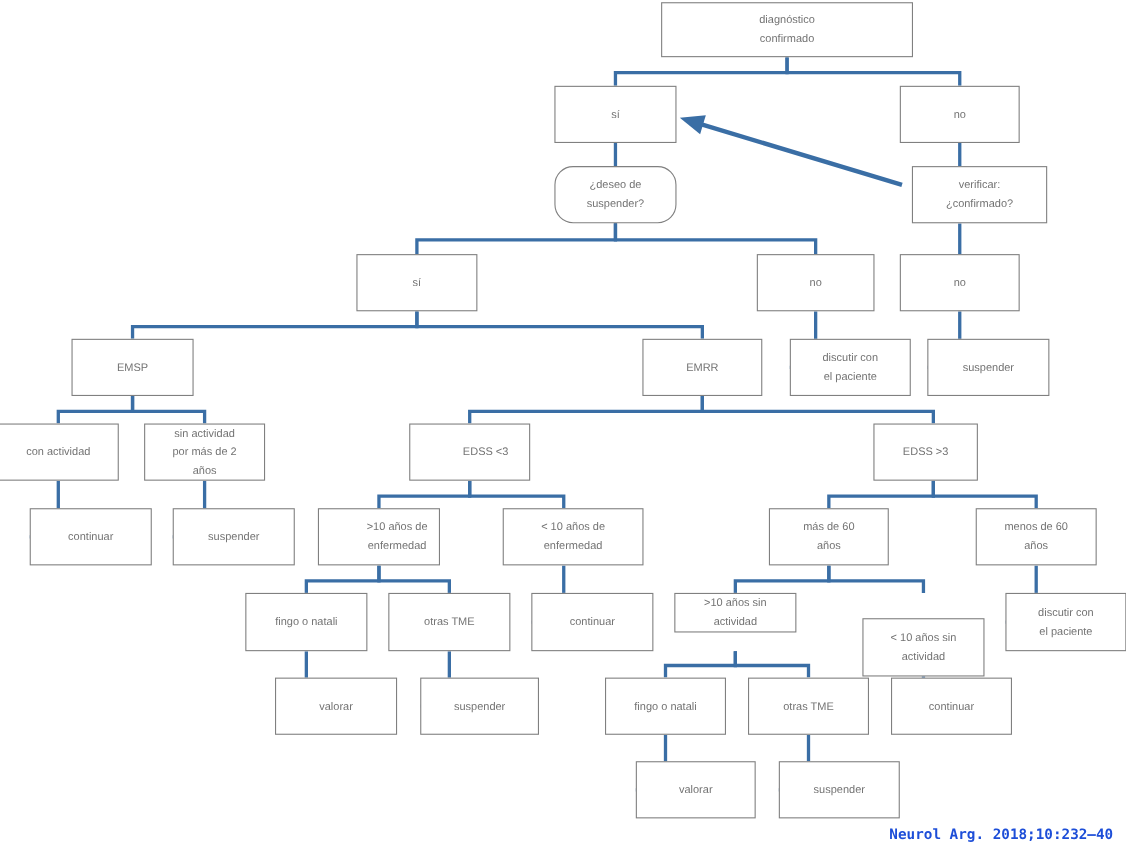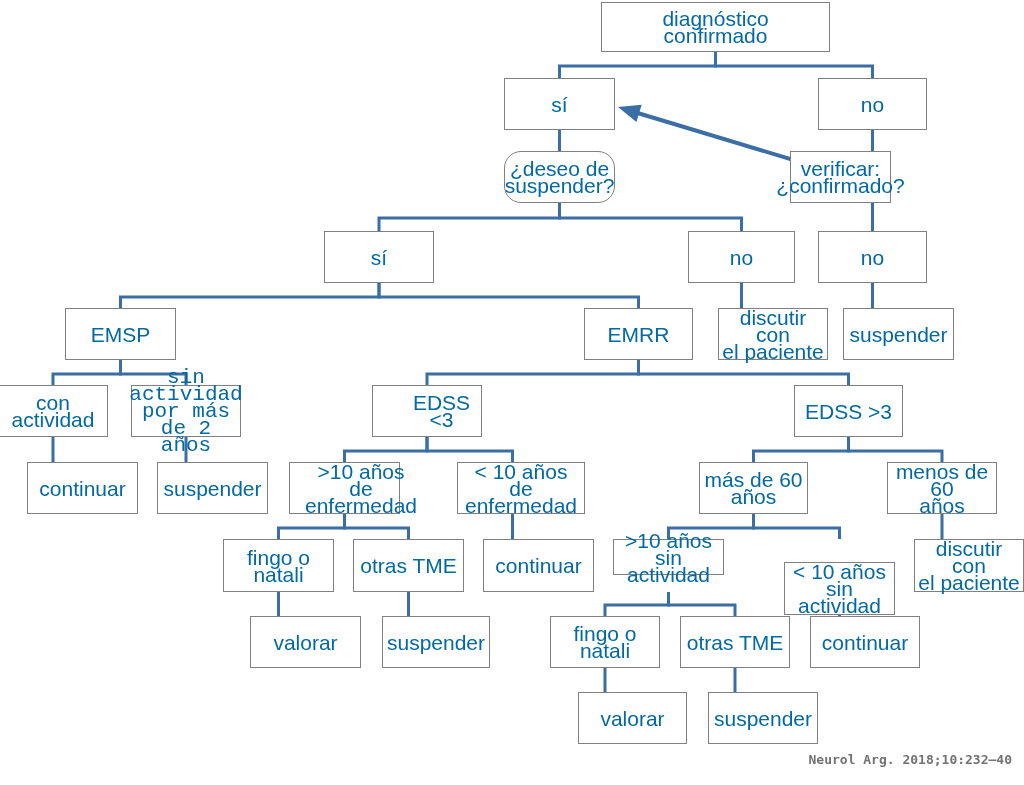--- a/index.html
+++ b/index.html
@@ -17,22 +17,22 @@
   }
   .node {
     position: absolute;
     box-sizing: border-box;
     border: 1px solid #808080;
     background: #ffffff;
     display: flex;
     align-items: center;
     justify-content: center;
     text-align: center;
-    color: #0369a1;
-    font-size: 21px;
+    color: #737373;
+    font-size: 10px;
     line-height: 17px;
     font-family: "Liberation Sans", sans-serif;
     z-index: 3;
     white-space: pre-line;
     padding: 0 3px;
   }
   #edges {
     position: absolute;
     left: 0;
     top: 0;
@@ -40,21 +40,21 @@
     height: 785px;
     z-index: 1;
   }
   #citation {
     position: absolute;
     right: 12px;
     bottom: 18px;
     font-family: "DejaVu Sans Mono", monospace;
     font-size: 13px;
     font-weight: bold;
-    color: #737373;
+    color: #1d4ed8;
     letter-spacing: 0px;
     z-index: 5;
   }
 </style>
 </head>
 <body>
 
 <div id="canvas">
   <svg id="edges" viewBox="0 0 1024 785">
       <polyline points="715.5,52 715.5,66 559.5,66 559.5,78" fill="none" stroke="#3a6ea5" stroke-width="3" stroke-linejoin="miter" stroke-linecap="butt"></polyline>
@@ -94,36 +94,36 @@
       <polyline points="605,668 605,718 578,718" fill="none" stroke="#3a6ea5" stroke-width="3" stroke-linejoin="miter" stroke-linecap="butt"></polyline>
       <polyline points="735,668 735,718 708,718" fill="none" stroke="#3a6ea5" stroke-width="3" stroke-linejoin="miter" stroke-linecap="butt"></polyline>
     </svg>
   <div id="nodes-layer">
       <div class="node" style="left: 601px; top: 2px; width: 229px; height: 50px;">diagnóstico
 confirmado</div>
       <div class="node" style="left: 504px; top: 78px; width: 111px; height: 52px;">sí</div>
       <div class="node" style="left: 818px; top: 78px; width: 109px; height: 52px;">no</div>
       <div class="node" style="left: 504px; top: 151px; width: 111px; height: 52px; border-radius: 17px;">¿deseo de
 suspender?</div>
-      <div class="node" style="left: 790px; top: 151px; width: 101px; height: 52px;">verificar:
+      <div class="node" style="left: 829px; top: 151px; width: 123px; height: 52px;">verificar:
 ¿confirmado?</div>
       <div class="node" style="left: 324px; top: 231px; width: 110px; height: 52px;">sí</div>
       <div class="node" style="left: 688px; top: 231px; width: 107px; height: 52px;">no</div>
       <div class="node" style="left: 818px; top: 231px; width: 109px; height: 52px;">no</div>
       <div class="node" style="left: 65px; top: 308px; width: 111px; height: 52px;">EMSP</div>
       <div class="node" style="left: 584px; top: 308px; width: 109px; height: 52px;">EMRR</div>
       <div class="node" style="left: 718px; top: 308px; width: 110px; height: 52px;">discutir con
 el paciente</div>
       <div class="node" style="left: 843px; top: 308px; width: 111px; height: 52px;">suspender</div>
       <div class="node" style="left: -2px; top: 385px; width: 110px; height: 52px;">con actividad</div>
-      <div class="node" style="left: 131px; top: 385px; width: 110px; height: 52px; font-family: Liberation Mono, monospace;">sin actividad
+      <div class="node" style="left: 131px; top: 385px; width: 110px; height: 52px;">sin actividad
 por más de 2
 años</div>
       <div class="node" style="left: 372px; top: 385px; width: 110px; height: 52px; padding-left: 32px;">EDSS &lt;3</div>
-      <div class="node" style="left: 794px; top: 385px; width: 109px; height: 52px;">EDSS &gt;3</div>
+      <div class="node" style="left: 794px; top: 385px; width: 95px; height: 52px;">EDSS &gt;3</div>
       <div class="node" style="left: 27px; top: 462px; width: 111px; height: 52px;">continuar</div>
       <div class="node" style="left: 157px; top: 462px; width: 111px; height: 52px;">suspender</div>
       <div class="node" style="left: 289px; top: 462px; width: 111px; height: 52px; padding-left: 36px;">&gt;10 años de
 enfermedad</div>
       <div class="node" style="left: 457px; top: 462px; width: 128px; height: 52px;">&lt; 10 años de
 enfermedad</div>
       <div class="node" style="left: 699px; top: 462px; width: 109px; height: 52px;">más de 60
 años</div>
       <div class="node" style="left: 887px; top: 462px; width: 110px; height: 52px;">menos de 60
 años</div>

